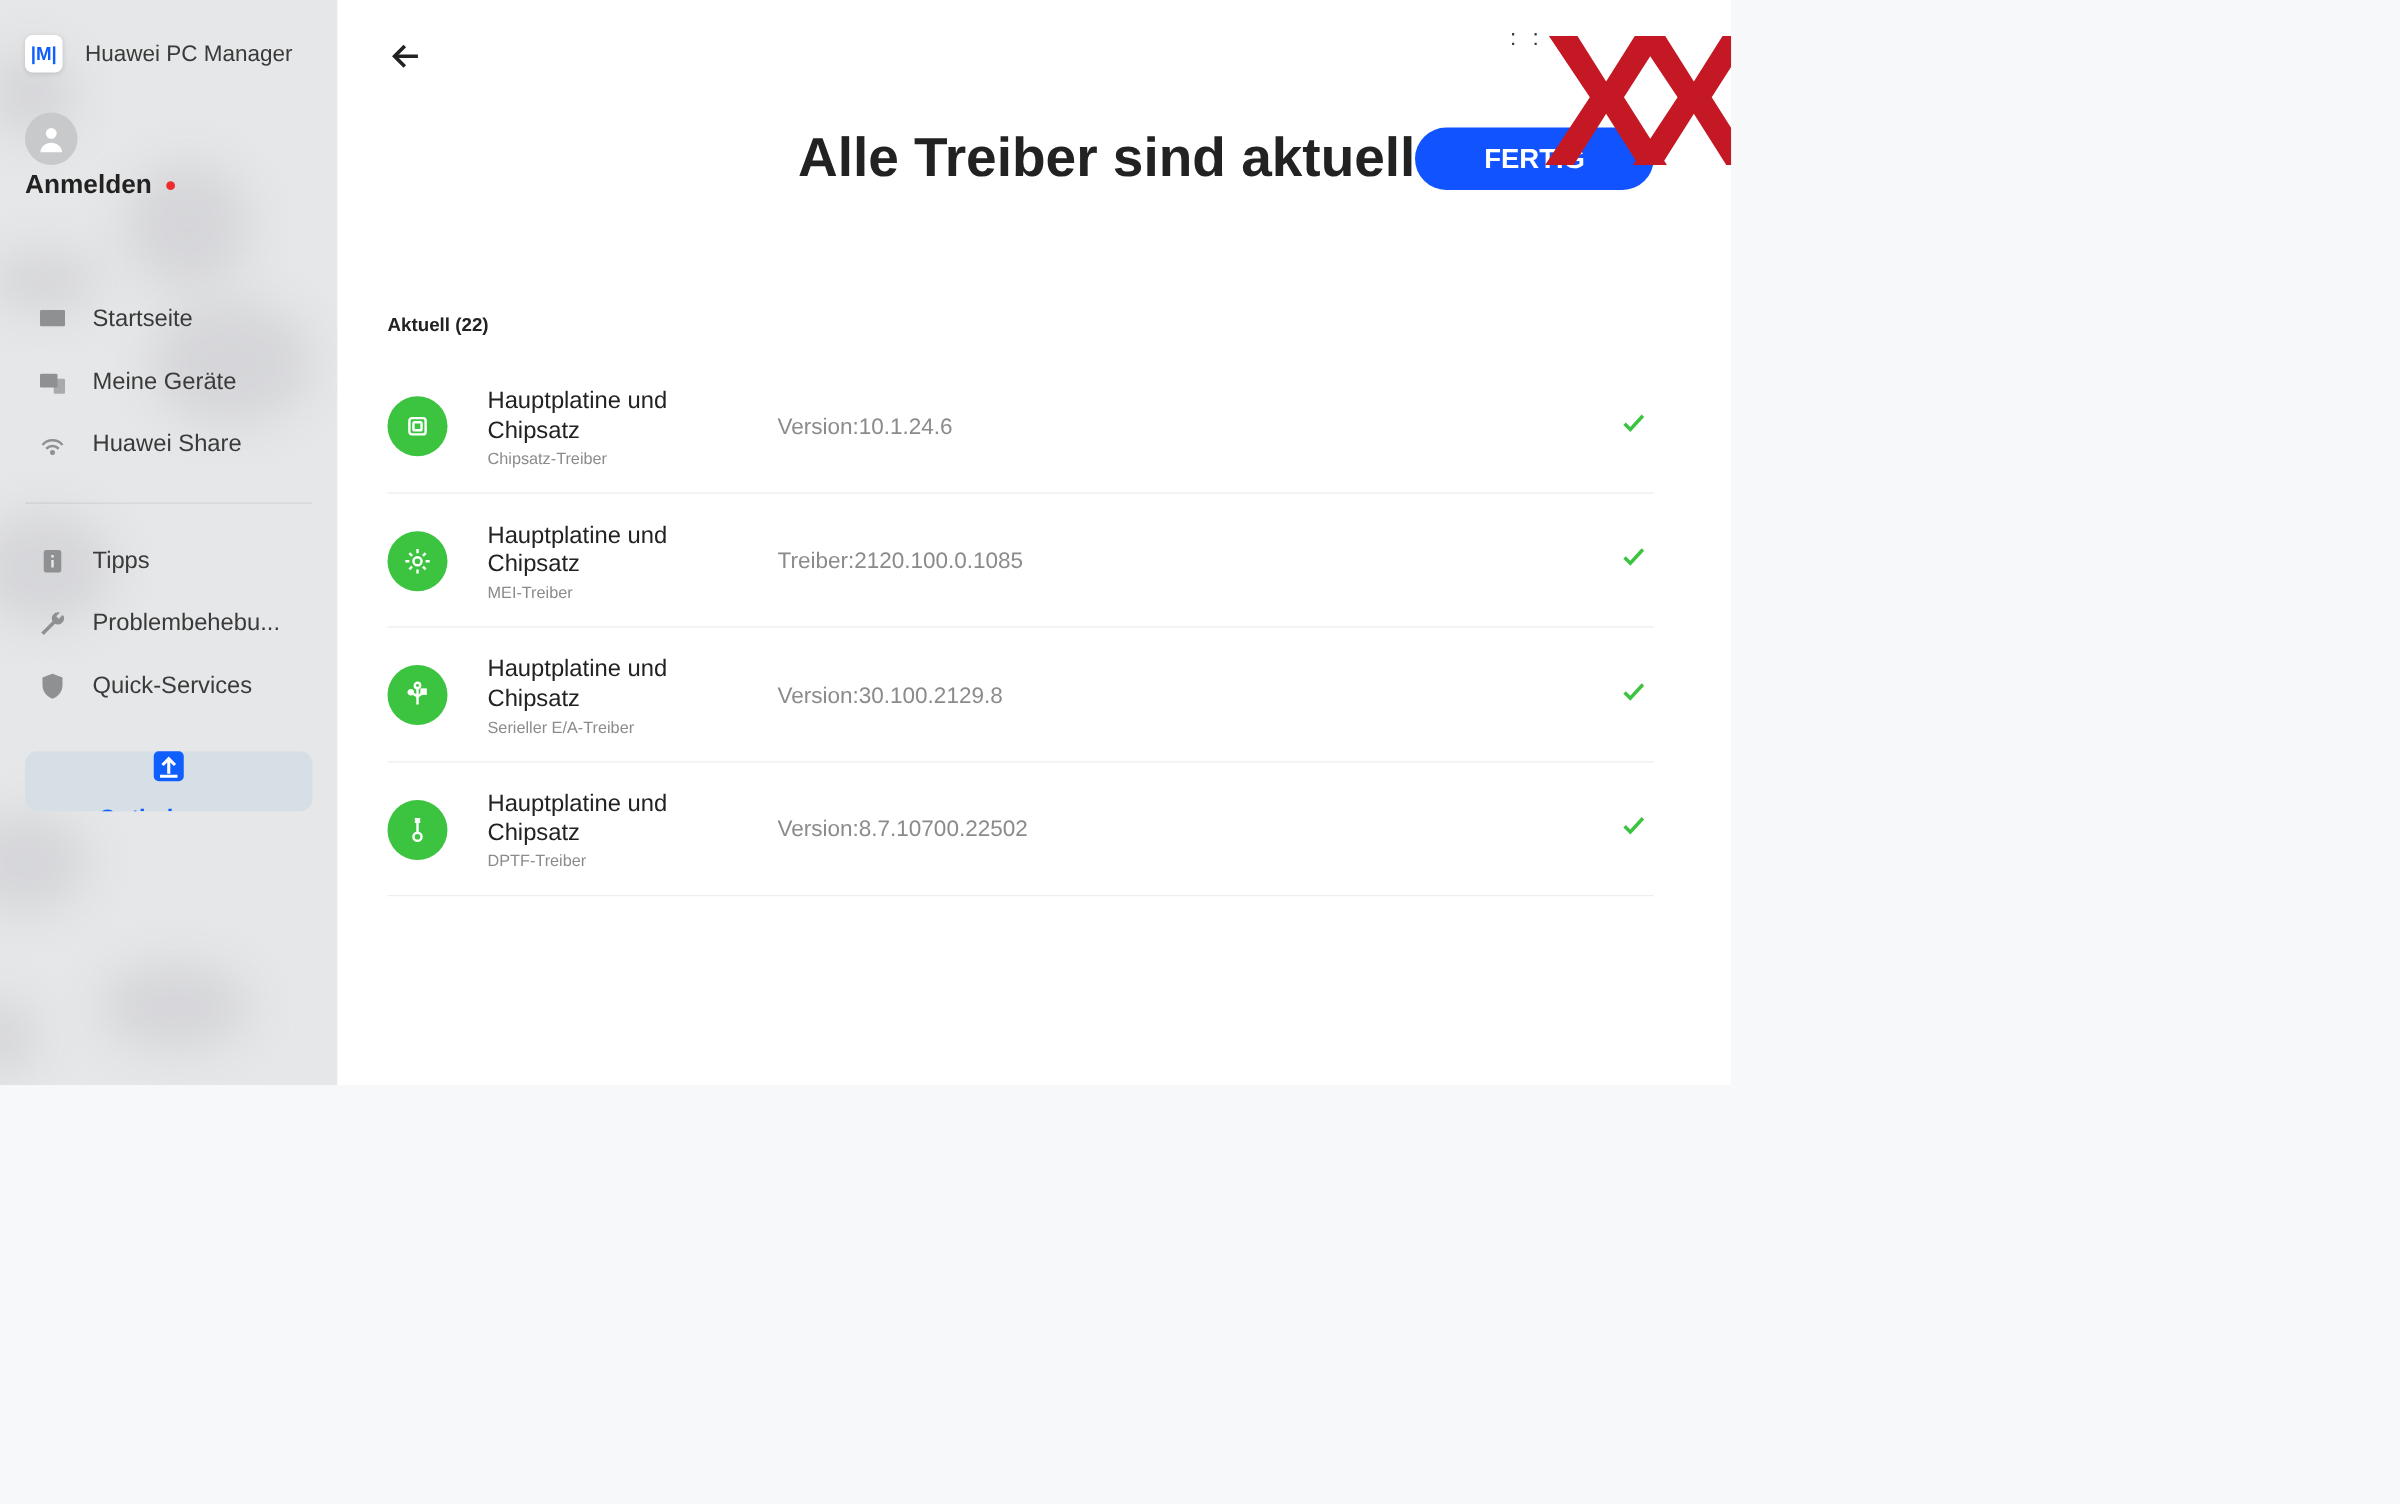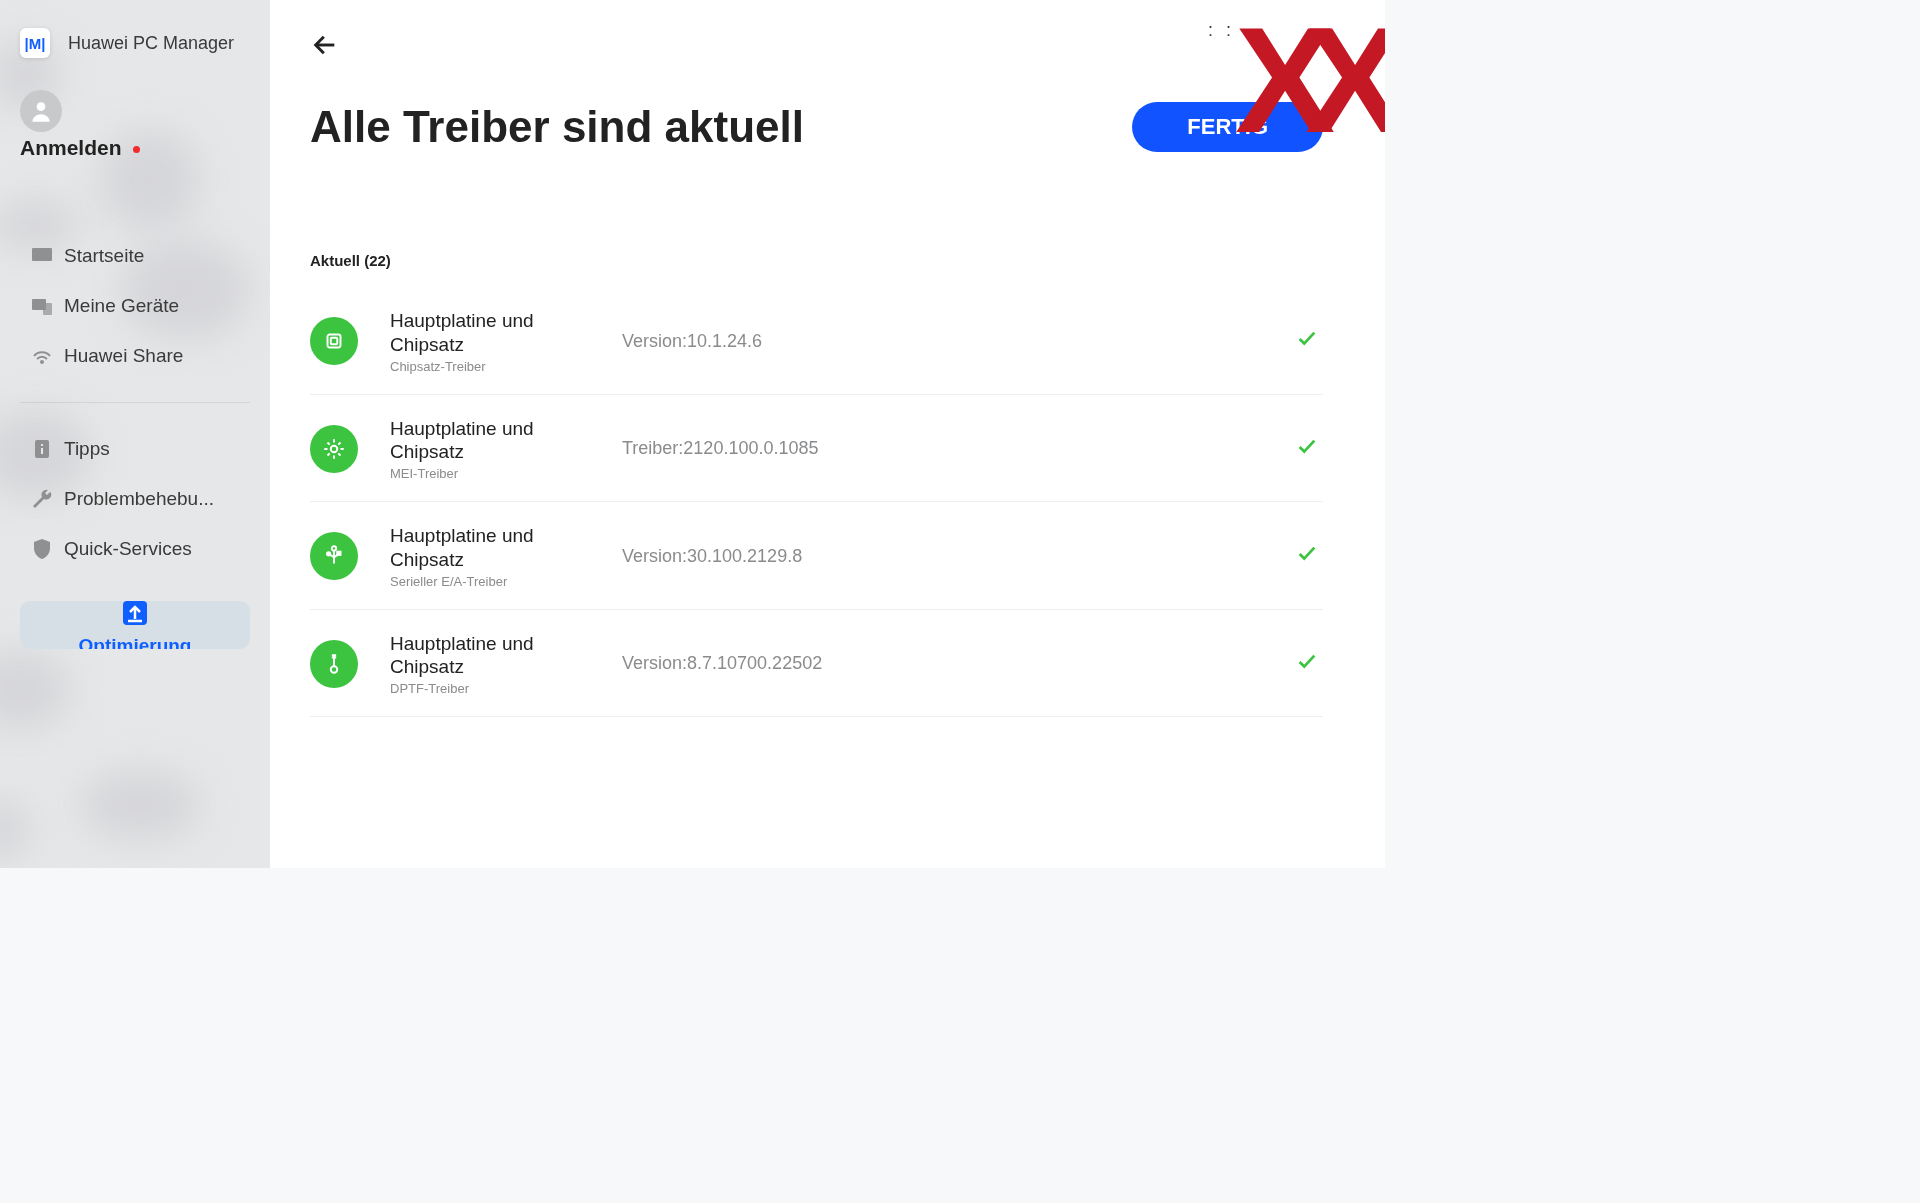--- a/index.html
+++ b/index.html
@@ -24,34 +24,34 @@
   .brand-name { font-size: 18px; color: #3a3a3a; font-weight: 500; }
 
   .user-block { position: relative; z-index: 1; margin: 32px 0 72px 20px; }
   .avatar { width: 42px; height: 42px; border-radius: 50%; background: #c8c9cb; display:flex;align-items:center;justify-content:center; }
   .avatar svg { width:26px;height:26px; fill:#fff; }
   .login-link { margin-top: 4px; font-size: 21px; font-weight: 600; color:#222;}
   .login-dot { display:inline-block; width:7px;height:7px;border-radius:50%; background:#ef2b2d; margin-left:6px; vertical-align: middle;}
 
   .nav-group { position: relative; z-index:1; padding: 0 20px; }
   .nav-divider { height:1px; background: rgba(0,0,0,0.08); margin: 22px 20px; position:relative; z-index:1;}
-  .nav-item { display:flex; align-items:center; gap:10px; font-size:19px; color:#3a3a3a; height:48px; cursor:pointer; border-radius:10px; padding:0 10px; margin-bottom:2px;text-align:right;}
+  .nav-item { display:flex; align-items:center; gap:20px; font-size:19px; color:#3a3a3a; height:48px; cursor:pointer; border-radius:10px; padding:0 10px; margin-bottom:2px;text-align:right;}
   .nav-item.active { background: #d7dfe6; color:#0f5fff; font-weight:600;flex-direction:column; }
   .nav-ic { width:24px;height:24px; flex:0 0 24px; display:flex;align-items:center;justify-content:center; color:#8f9092;}
   .nav-item.active .nav-ic { background:#0f5fff; color:#fff; border-radius:4px; }
   .nav-label{ white-space:nowrap; overflow:hidden; text-overflow:ellipsis; max-width:185px;}
 
   
   .main { flex:1; background:#fff; height:100%; position:relative; overflow-y:auto; }
   .main::-webkit-scrollbar{width:10px;} .main::-webkit-scrollbar-thumb{background:#c9cacb;border-radius:5px;}
 
   .content { padding: 30px 62px 0 40px; }
 
   .back { width:30px;height:30px; display:flex;align-items:center;justify-content:center; cursor:pointer; margin-bottom:42px;}
-  .headline-row { display:flex; align-items:center; justify-content:space-between; margin-bottom:100px;}
+  .headline-row { display:flex; align-items:center; justify-content:flex-end; margin-bottom:100px;}
   .headline { font-size:44px; font-weight:700; color:#222; }
   .done-btn { background:#1154ff; color:#fff; font-size:22px; font-weight:700; border:none; border-radius:26px; padding: 12px 55px; cursor:pointer; }
 
   .section-title { font-size:15px; font-weight:700; color:#222; margin-bottom:40px;}
 
   .driver-row { display:flex; align-items:center; gap:32px; padding:22px 0 20px 0; border-bottom:1px solid #eee;}
   .driver-row:first-of-type{padding-top:0;}
   .dr-icon{width:48px;height:48px;border-radius:50%;background:#3cc440;display:flex;align-items:center;justify-content:center;flex:0 0 48px;}
   .dr-icon svg{width:26px;height:26px;stroke:#fff;fill:none;stroke-width:1.8;}
   .dr-text{flex:0 0 200px;}

